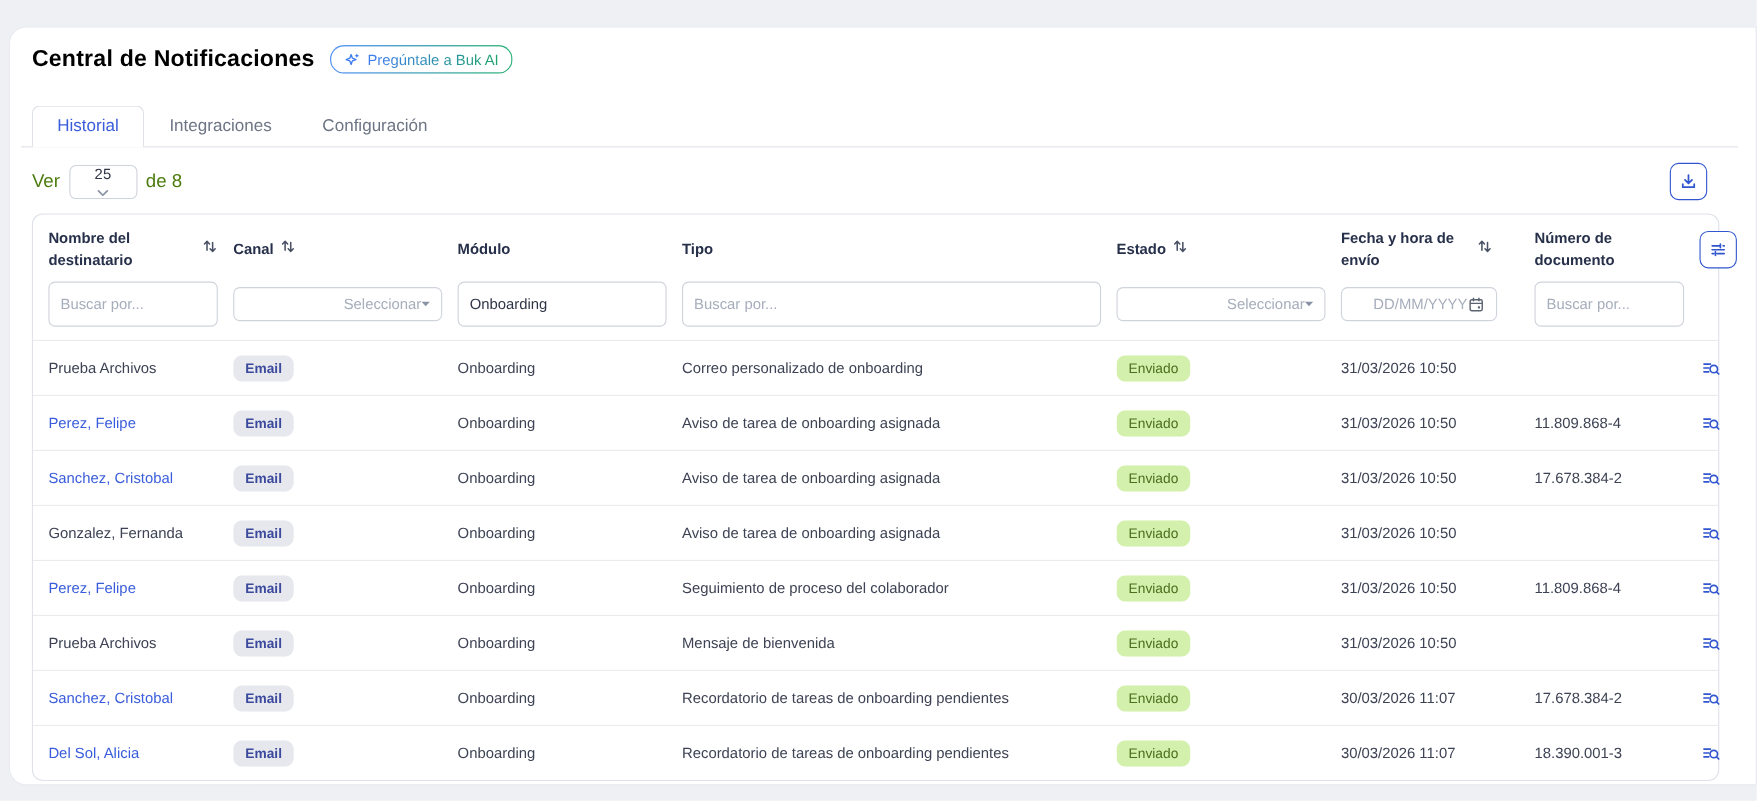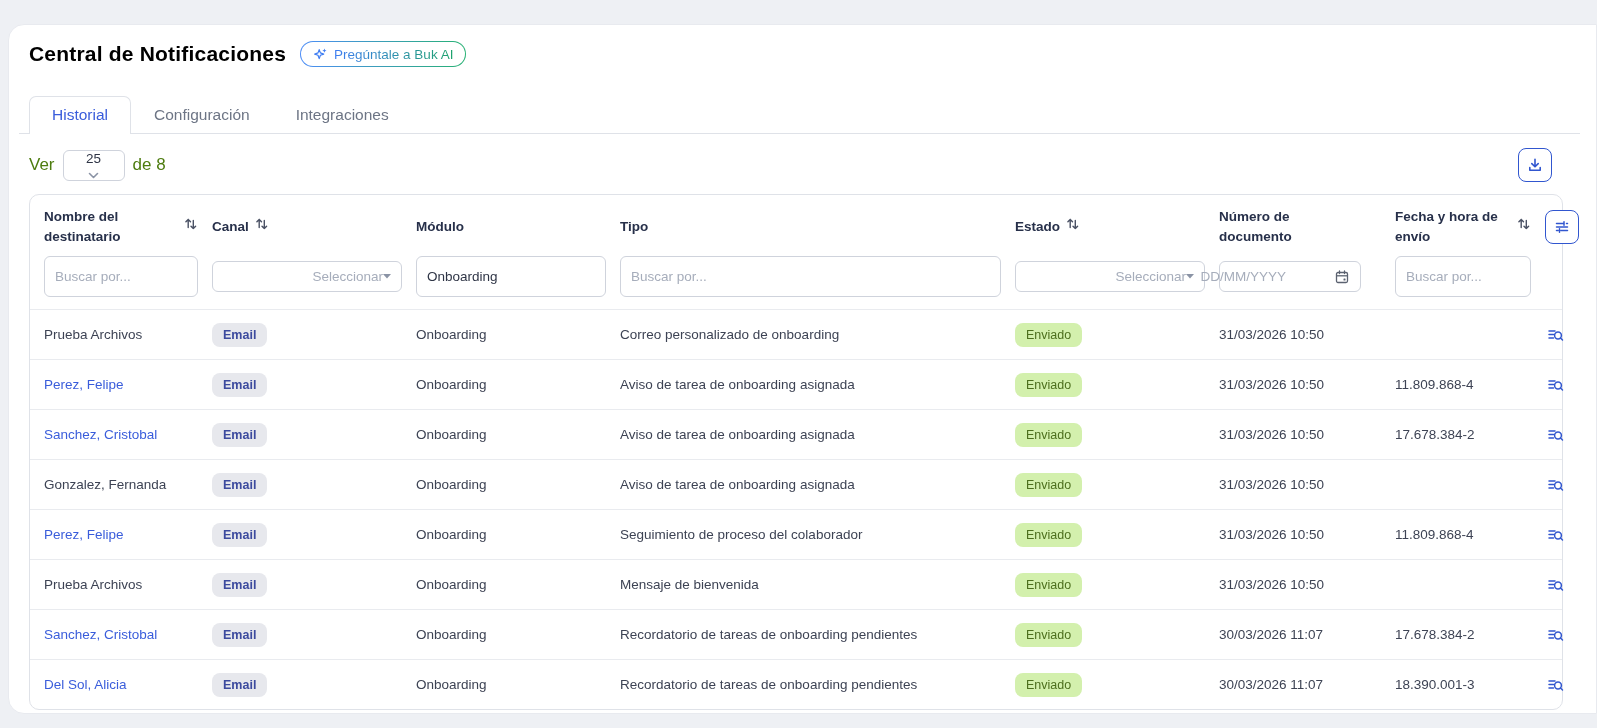--- a/index.html
+++ b/index.html
@@ -72,21 +72,21 @@
     width:100%; height:41px; border:1px solid #cfd3dc; border-radius:6px;
     padding:0 10px; font-size:13.5px; color:#2f3546; background:#fff;
     font-family:"Liberation Sans", sans-serif; outline:none;
   }
   input.filter-input::placeholder { color:#a6adbb; }
   .filter-select, .filter-date {
     height:31px; border:1px solid #cfd3dc; border-radius:6px; background:#fff;
     display:flex; align-items:center; justify-content:flex-end;
     padding:0 10px; font-size:13.5px; color:#a6adbb; cursor:pointer;
   }
-  .filter-date { width:142px;gap:48px; }
+  .filter-date { width:142px; }
   .numero-filter { width:124px; }
   .th-actions { display:flex; justify-content:flex-end; }
   
   .trow { height:50px; border-top:1px solid #e9ebef; padding:0 14px; font-size:13.5px; }
   .cell { padding-right:14px; white-space:nowrap; overflow:hidden; text-overflow:ellipsis; }
   .name-link { color:#3a5ddb; cursor:pointer; }
   .badge-canal {
     display:inline-block; background:#e7e8ed; color:#3c4a9e; font-size:12.5px; font-weight:600;
     padding:5px 11px; border-radius:8px;
   }
@@ -125,22 +125,22 @@
           <path d="M6.2 2.6 L7.4 5.9 L10.7 7.1 L7.4 8.3 L6.2 11.6 L5 8.3 L1.7 7.1 L5 5.9 Z" fill="none" stroke="#3f7df2" stroke-width="1.2" stroke-linejoin="round"></path>
           <path d="M11.4 1.6 L12 3.1 L13.5 3.7 L12 4.3 L11.4 5.8 L10.8 4.3 L9.3 3.7 L10.8 3.1 Z" fill="#3f7df2"></path>
         </svg>
       </span>
       <span class="ai-label">Pregúntale a Buk AI</span>
     </div>
   </div>
 
   <div class="tabs">
     <div class="tab active">Historial</div>
+    <div class="tab">Integraciones</div>
     <div class="tab">Configuración</div>
-    <div class="tab">Integraciones</div>
   </div>
 
   <div class="toolbar">
     <span class="ver-label">Ver</span>
     <div class="pagesize-select">
       <span>25</span>
       <span style="display:inline-flex;">
         <svg width="11" height="9" viewBox="0 0 11 9">
             <use href="#svg-chevron"></use>
           </svg>
@@ -180,27 +180,27 @@
         <div class="th">
           <span>Tipo</span>
         </div>
         <div class="th">
           <span>Estado</span>
           <span class="sort"><svg width="14" height="14" viewBox="0 0 14 14">
                 <use href="#svg-sort"></use>
               </svg></span>
         </div>
         <div class="th" style="white-space:normal;">
-          <span style="max-width:110px;">Número de documento</span>
-        </div>
-        <div class="th" style="white-space:normal;">
           <span style="max-width:118px;">Fecha y hora de envío</span>
           <span class="sort"><svg width="14" height="14" viewBox="0 0 14 14">
                 <use href="#svg-sort"></use>
               </svg></span>
+        </div>
+        <div class="th" style="white-space:normal;">
+          <span style="max-width:110px;">Número de documento</span>
         </div>
         <div class="th-actions">
           <button class="icon-btn">
             <span style="display:inline-flex;">
               <svg width="18" height="18" viewBox="0 0 18 18">
                 <path d="M3.5 5.5 H10.5 M13.5 5.5 H14.5 M11 3.8 V7.2" fill="none" stroke="#3156cf" stroke-width="1.5" stroke-linecap="round"></path>
                 <path d="M3.5 12.5 H5 M8 12.5 H14.5 M6.5 10.8 V14.2" fill="none" stroke="#3156cf" stroke-width="1.5" stroke-linecap="round"></path>
                 <path d="M3.5 9 H14.5" fill="none" stroke="#3156cf" stroke-width="1.5" stroke-linecap="round"></path>
               </svg>
             </span>

